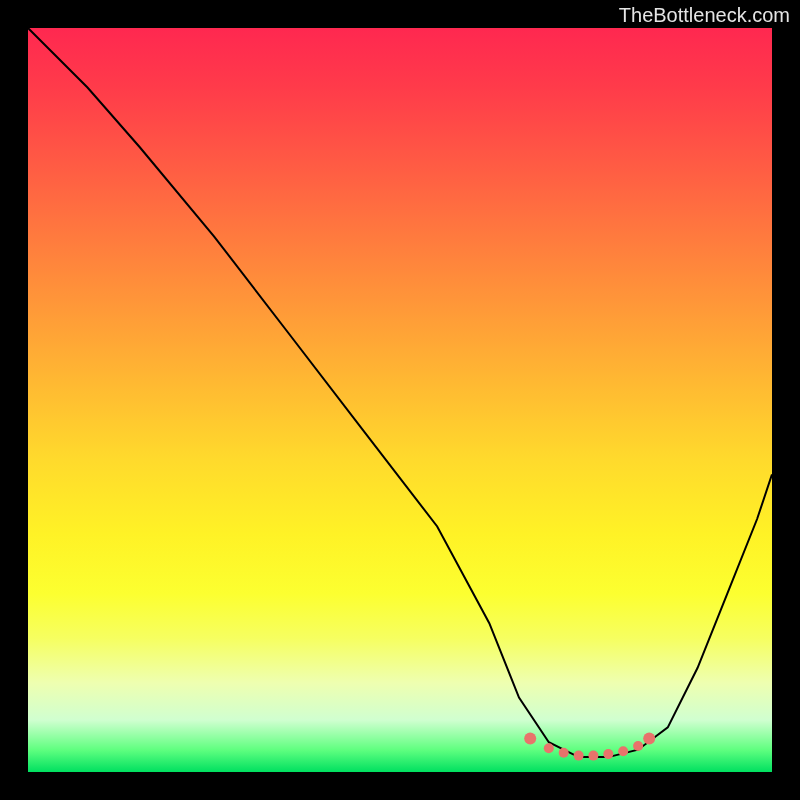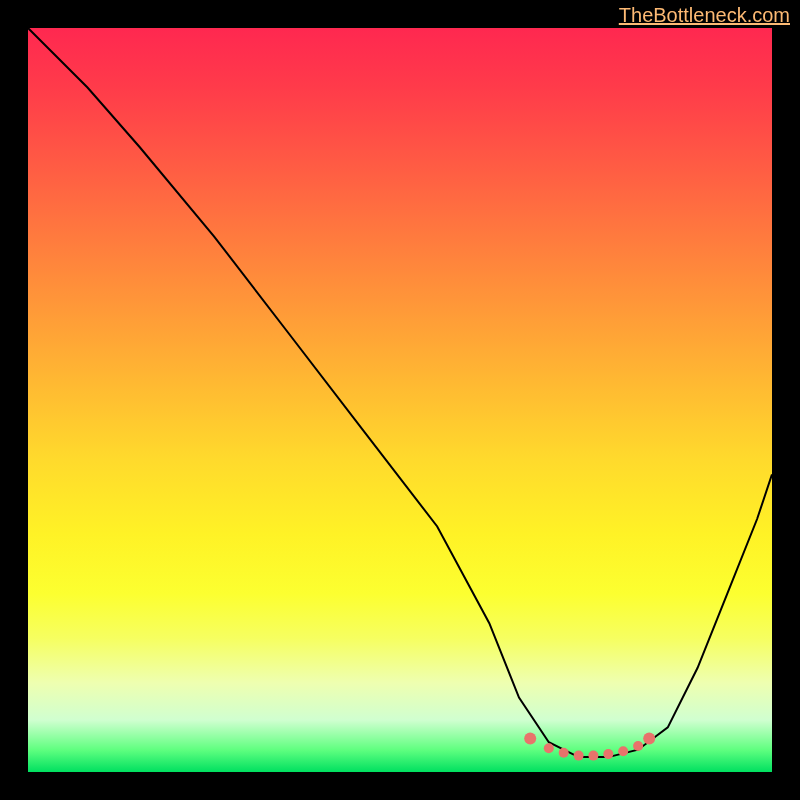--- a/index.html
+++ b/index.html
@@ -8,25 +8,24 @@
     height: 800px;
     background: #000;
     position: relative;
     font-family: Arial, sans-serif;
     overflow: hidden;
   }
   .watermark {
     position: absolute;
     top: 4px;
     right: 10px;
-    color: #fdba74;
+    color: #e5e5e5;
     font-size: 20px;
     font-weight: 500;
     z-index: 10;
-    text-decoration: underline;
   }
   .plot-area {
     position: absolute;
     left: 28px;
     top: 28px;
     width: 744px;
     height: 744px;
     overflow: hidden;
   }
   .gradient-bg {

